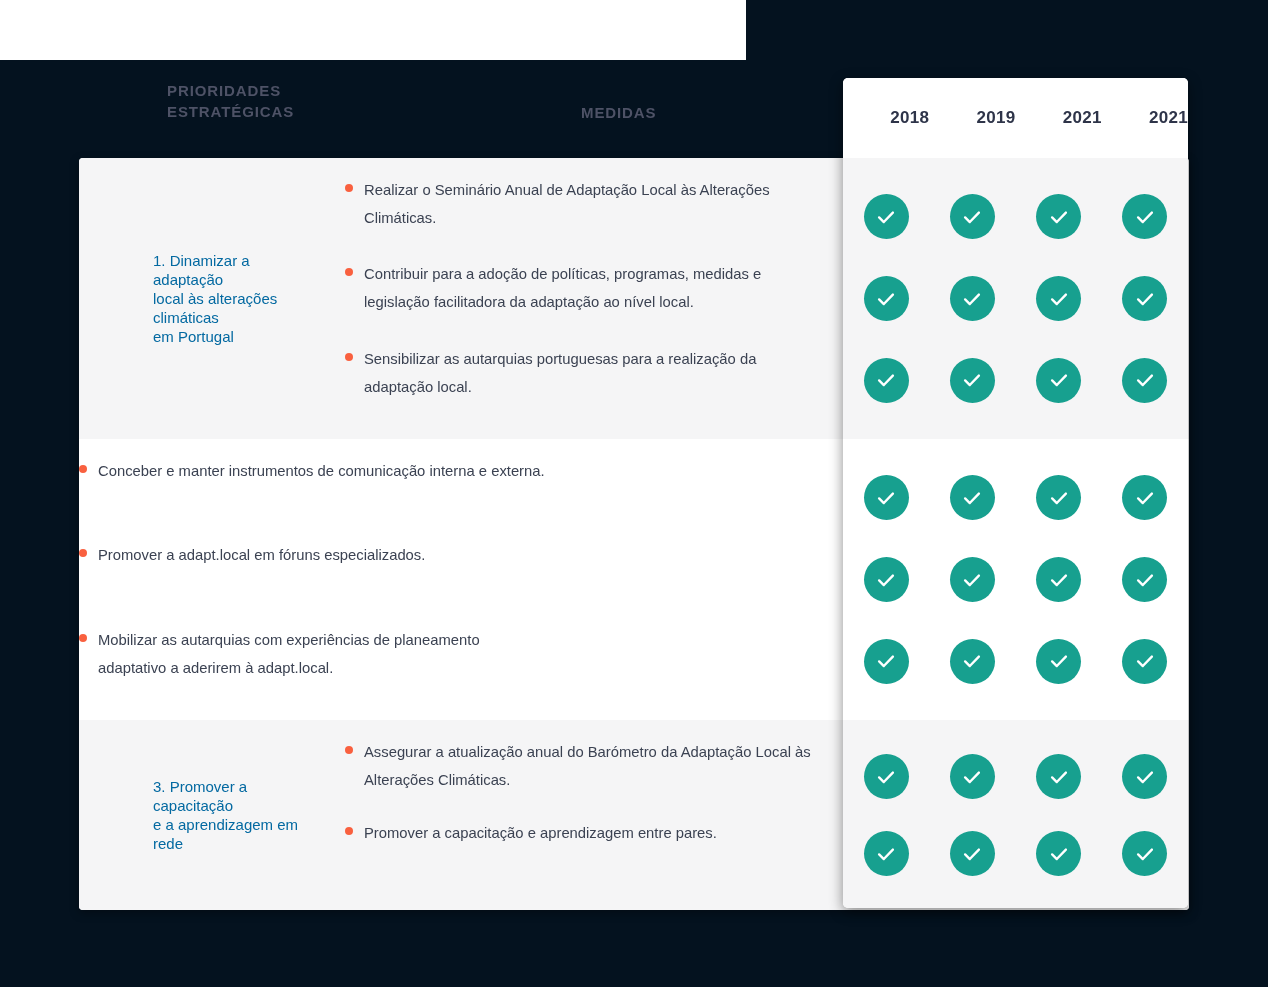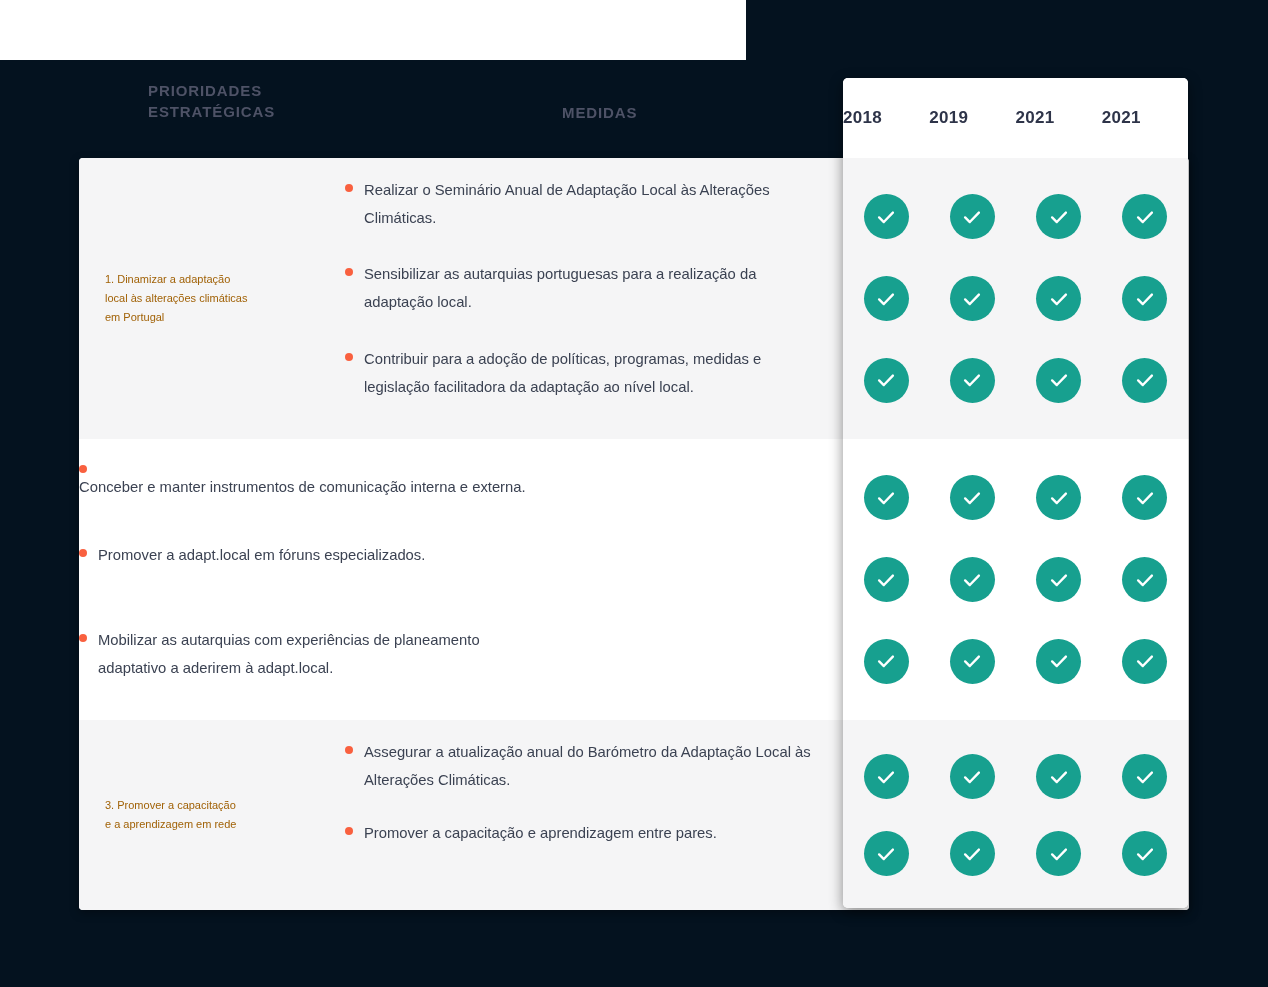--- a/index.html
+++ b/index.html
@@ -30,20 +30,21 @@
   
   .col-head {
     position: absolute;
     color: #4e5266;
     font-weight: bold;
     font-size: 15px;
     letter-spacing: 0.9px;
     line-height: 21px;
     text-transform: uppercase;
     white-space: pre-line;
+    margin-left: 19px;
   }
   .col-head.prioridades { left: 148px; top: 80px; width: 260px; }
   .col-head.medidas { left: 562px; top: 102px; width: 260px; }
 
   
   .table-card {
     position: absolute;
     left: 79px; top: 158px;
     width: 1110px; height: 752px;
     background: #ffffff;
@@ -61,24 +62,25 @@
   .group-row.plain  { background: #ffffff; }
 
   .priority-cell {
     width: 266px;
     flex: 0 0 266px;
     display: flex;
     align-items: center;
     padding: 0 26px 0 26px;
   }
   .priority-text {
-    color: #a16207;
-    font-size: 11px;
+    color: #0369a1;
+    font-size: 15px;
     line-height: 19px;
     white-space: pre-line;
+    margin-left: 48px;
   }
 
   .measures-cell {
     flex: 1 1 auto;
     padding: 18px 0 18px 0;
     display: flex;
     flex-direction: column;
     justify-content: center;
     gap: 8px;
   }
@@ -112,21 +114,21 @@
     overflow: hidden;
   }
   .years-header {
     height: 80px;
     display: flex;
     align-items: center;
     background: #ffffff;
   }
   .year-label {
     flex: 1 1 0;
-    text-align: left;
+    text-align: right;
     color: #2e3449;
     font-weight: bold;
     font-size: 17px;
     letter-spacing: 0.3px;
   }
   .years-body { position: relative; }
   .years-group {
     display: flex;
     flex-direction: column;
     justify-content: center;
@@ -173,31 +175,31 @@
 local às alterações climáticas
 em Portugal</div>
           </div>
           <div class="measures-cell">
             <div class="measure-line" style="height: 81.6667px;">
               <span class="bullet"></span>
               <span class="measure-text">Realizar o Seminário Anual de Adaptação Local às Alterações Climáticas.</span>
             </div>
             <div class="measure-line" style="height: 81.6667px;">
               <span class="bullet"></span>
+              <span class="measure-text">Contribuir para a adoção de políticas, programas, medidas e legislação facilitadora da adaptação ao nível local.</span>
+            </div>
+            <div class="measure-line" style="height: 81.6667px;">
+              <span class="bullet"></span>
               <span class="measure-text">Sensibilizar as autarquias portuguesas para a realização da adaptação local.</span>
-            </div>
-            <div class="measure-line" style="height: 81.6667px;">
-              <span class="bullet"></span>
-              <span class="measure-text">Contribuir para a adoção de políticas, programas, medidas e legislação facilitadora da adaptação ao nível local.</span>
             </div>
           </div>
         </div>
         <div class="group-row plain" style="height: 281px;">
           <div class="measures-cell">
-            <div class="measure-line" style="height: 81.6667px; flex-direction: column;">
+            <div class="measure-line" style="height: 81.6667px;">
               <span class="bullet"></span>
               <span class="measure-text">Conceber e manter instrumentos de comunicação interna e externa.</span>
             </div>
             <div class="measure-line" style="height: 81.6667px;">
               <span class="bullet"></span>
               <span class="measure-text">Promover a adapt.local em fóruns especializados.</span>
             </div>
             <div class="measure-line" style="height: 81.6667px;">
               <span class="bullet"></span>
               <span class="measure-text">Mobilizar as autarquias com experiências de planeamento adaptativo a aderirem à adapt.local.</span>

